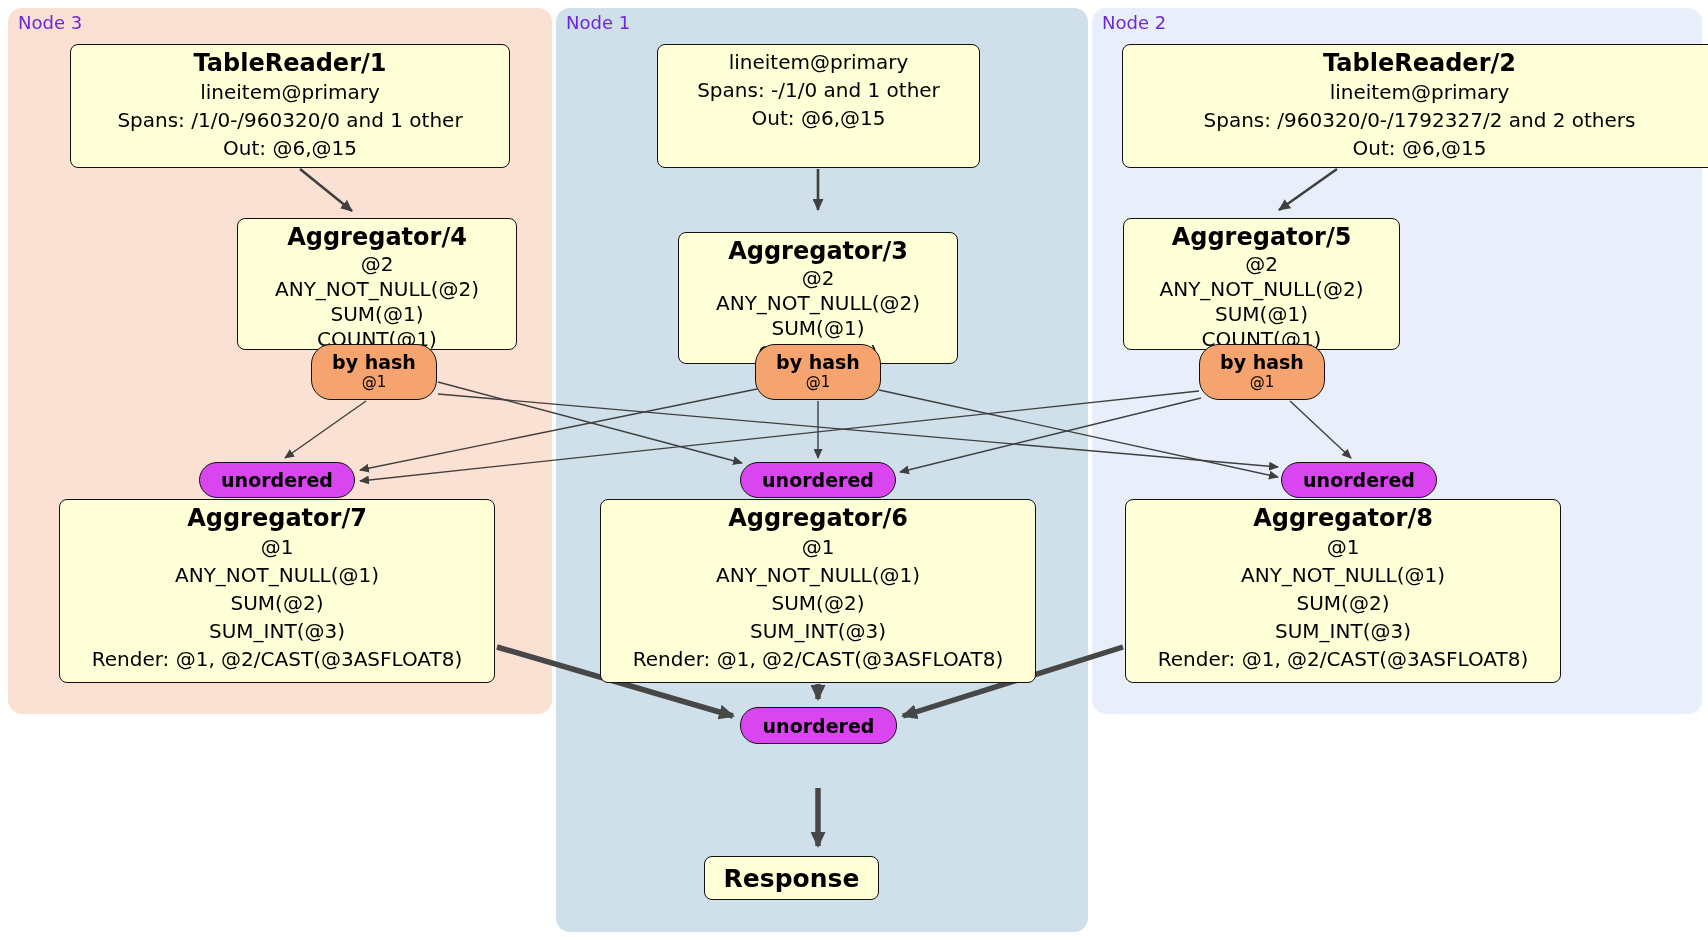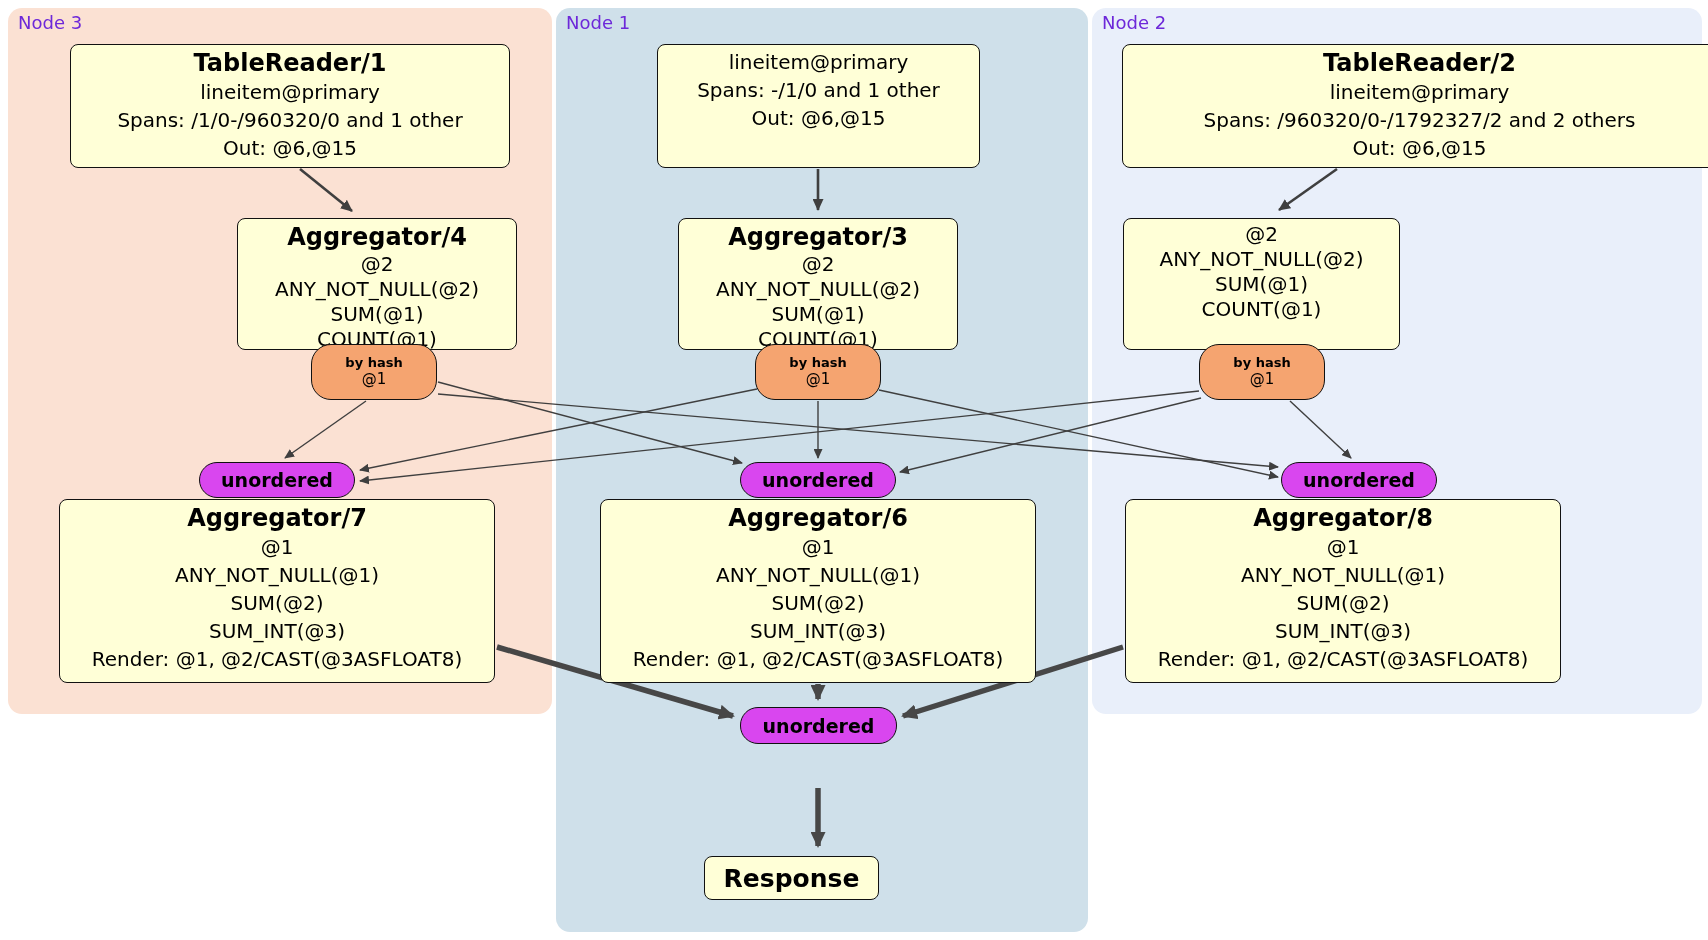--- a/index.html
+++ b/index.html
@@ -15,21 +15,21 @@
     text-align:center;box-sizing:border-box;padding-top:3px;line-height:28px;font-size:20px;
   }
   .ptitle{font-weight:bold;font-size:24px;line-height:30px;}
   .pbox.small{display:flex;align-items:center;justify-content:center;padding-top:0;}
   .pbox.small .ptitle{font-size:25px;line-height:25px;}
   .router{
     position:absolute;background:#f5a470;border:1.7px solid #111;border-radius:20px;
     display:flex;flex-direction:column;align-items:center;justify-content:center;
     box-sizing:border-box;line-height:1.05;
   }
-  .router-label{font-weight:bold;font-size:13px;}
+  .router-label{font-weight:bold;font-size:19px;}
   .router-sub{font-size:15px;margin-top:2px;}
   .sync{
     position:absolute;background:#d946ef;border:1.7px solid #111;border-radius:18px;
     display:flex;align-items:center;justify-content:center;
     font-weight:bold;font-size:19px;box-sizing:border-box;
   }
 </style>
 </head>
 <body>
 
@@ -103,29 +103,30 @@
   </div>
 
   <div class="pbox" style="left:237px;top:218px;width:280px;height:132px;line-height:25px">
     <div class="ptitle">Aggregator/4</div>
     <div>@2</div>
     <div>ANY_NOT_NULL(@2)</div>
     <div>SUM(@1)</div>
     <div>COUNT(@1)</div>
   </div>
 
-  <div class="pbox" style="left:678px;top:218px;width:280px;height:132px;line-height:25px">
+  <div class="pbox" style="left:678px;top:232px;width:280px;height:132px;line-height:25px">
     <div class="ptitle">Aggregator/3</div>
     <div>@2</div>
     <div>ANY_NOT_NULL(@2)</div>
     <div>SUM(@1)</div>
     <div>COUNT(@1)</div>
   </div>
 
   <div class="pbox" style="left:1123px;top:218px;width:277px;height:132px;line-height:25px">
+    <div class="ptitle">Aggregator/5</div>
     <div>@2</div>
     <div>ANY_NOT_NULL(@2)</div>
     <div>SUM(@1)</div>
     <div>COUNT(@1)</div>
   </div>
 
   <div class="router" style="left:311px;top:344px;width:126px;height:56px">
     <div class="router-label">by hash</div>
     <div class="router-sub">@1</div>
   </div>

